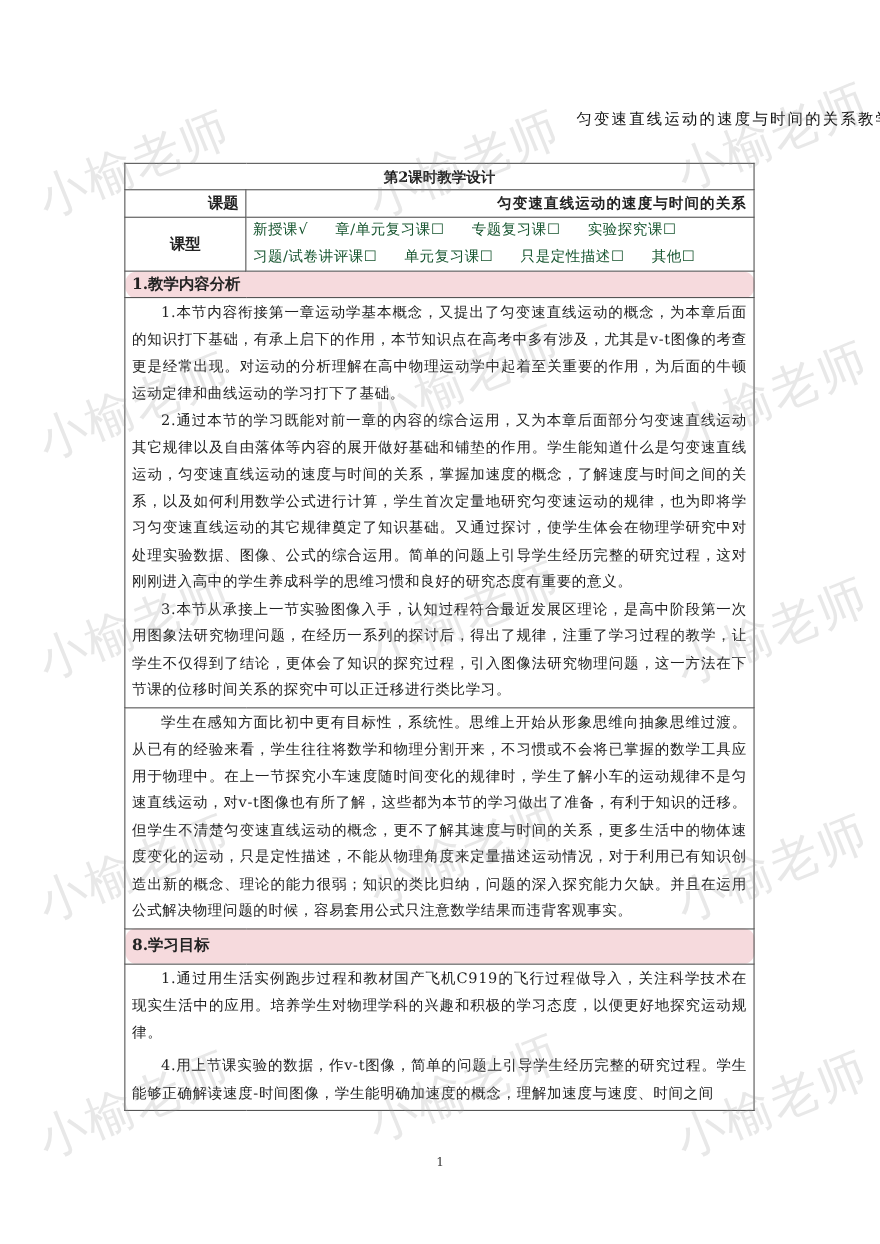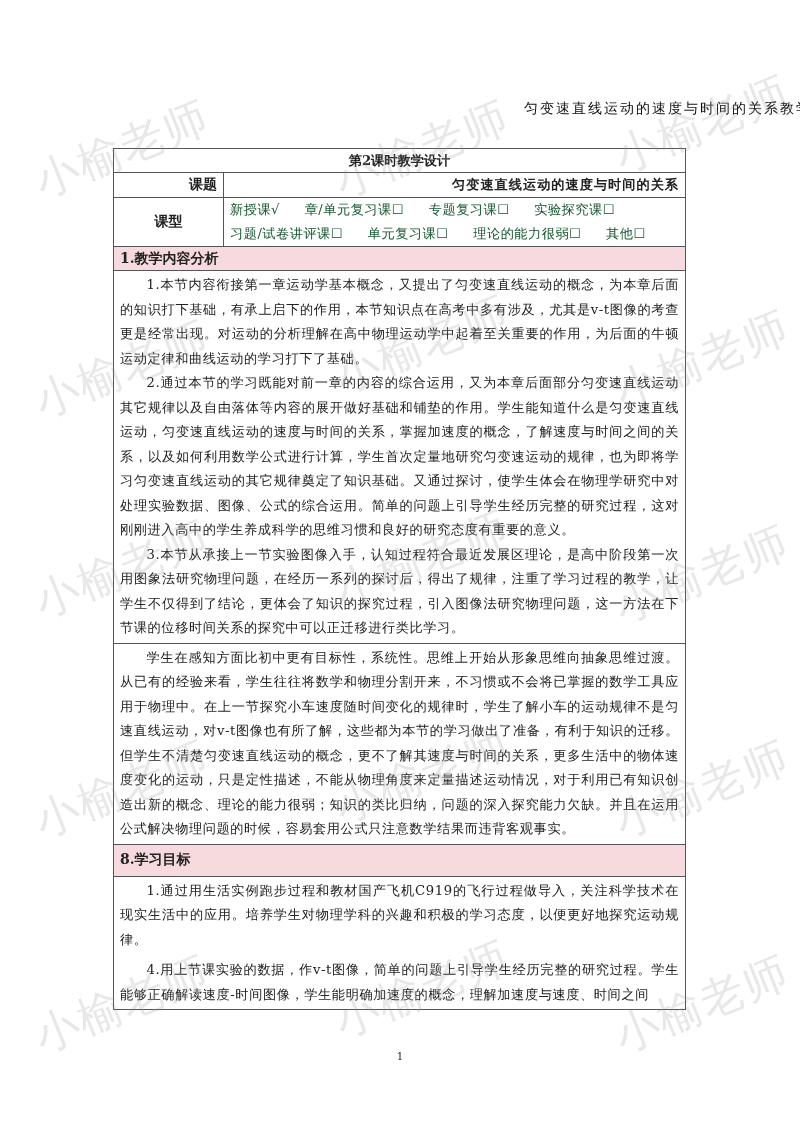--- a/index.html
+++ b/index.html
@@ -22,21 +22,21 @@
   }
   table.main td { border: 1px solid #555; padding: 0 6px; vertical-align: middle; }
   .center { text-align: center; }
   .bold { font-weight: bold; }
   .row-lesson td { height: 23px; }
   .row-topic td { height: 24px; text-align: right; }
   .row-type td { height: 48px; }
   .label-cell { font-weight: bold; text-align: center; font-size: 14px; }
   .type-line { line-height: 24px; color: #14532d; letter-spacing: 0.5px; }
   .type-line span { margin-right: 20px; }
-  .sec-head td { background: #f6dadd; font-weight: bold; font-size: 14px; padding: 0 6px; }
+  .sec-head td { background: #f6dadd; font-weight: bold; font-size: 14px; padding: 0 6px; border-radius: 10px; }
   .sec-head.h1 td { height: 23px; }
   .sec-head.h2 td { height: 37px; }
   .sec-head.h3 td { height: 31px; }
   .para { text-indent: 2em; line-height: 24.5px; margin: 0; text-align: justify; letter-spacing: 0.6px; }
   .body-cell { padding: 2px 6px 2px 6px !important; margin-left: 36px; }
   .page-num { position: absolute; top: 1050px; left: 0; width: 800px; text-align: center; font-size: 11px; color: #333; }
 </style>
 </head>
 <body>
 
@@ -78,21 +78,21 @@
     <td>
       <div class="type-line">
         <span>新授课√</span>
         <span>章/单元复习课☐</span>
         <span>专题复习课☐</span>
         <span>实验探究课☐</span>
       </div>
       <div class="type-line">
         <span>习题/试卷讲评课☐</span>
         <span>单元复习课☐</span>
-        <span>理论的能力很弱☐</span>
+        <span>只是定性描述☐</span>
         <span>其他☐</span>
       </div>
     </td>
   </tr>
 
   <tr class="sec-head h1">
     <td colspan="2">1.教学内容分析</td>
   </tr>
   <tr>
     <td colspan="2" class="body-cell">

